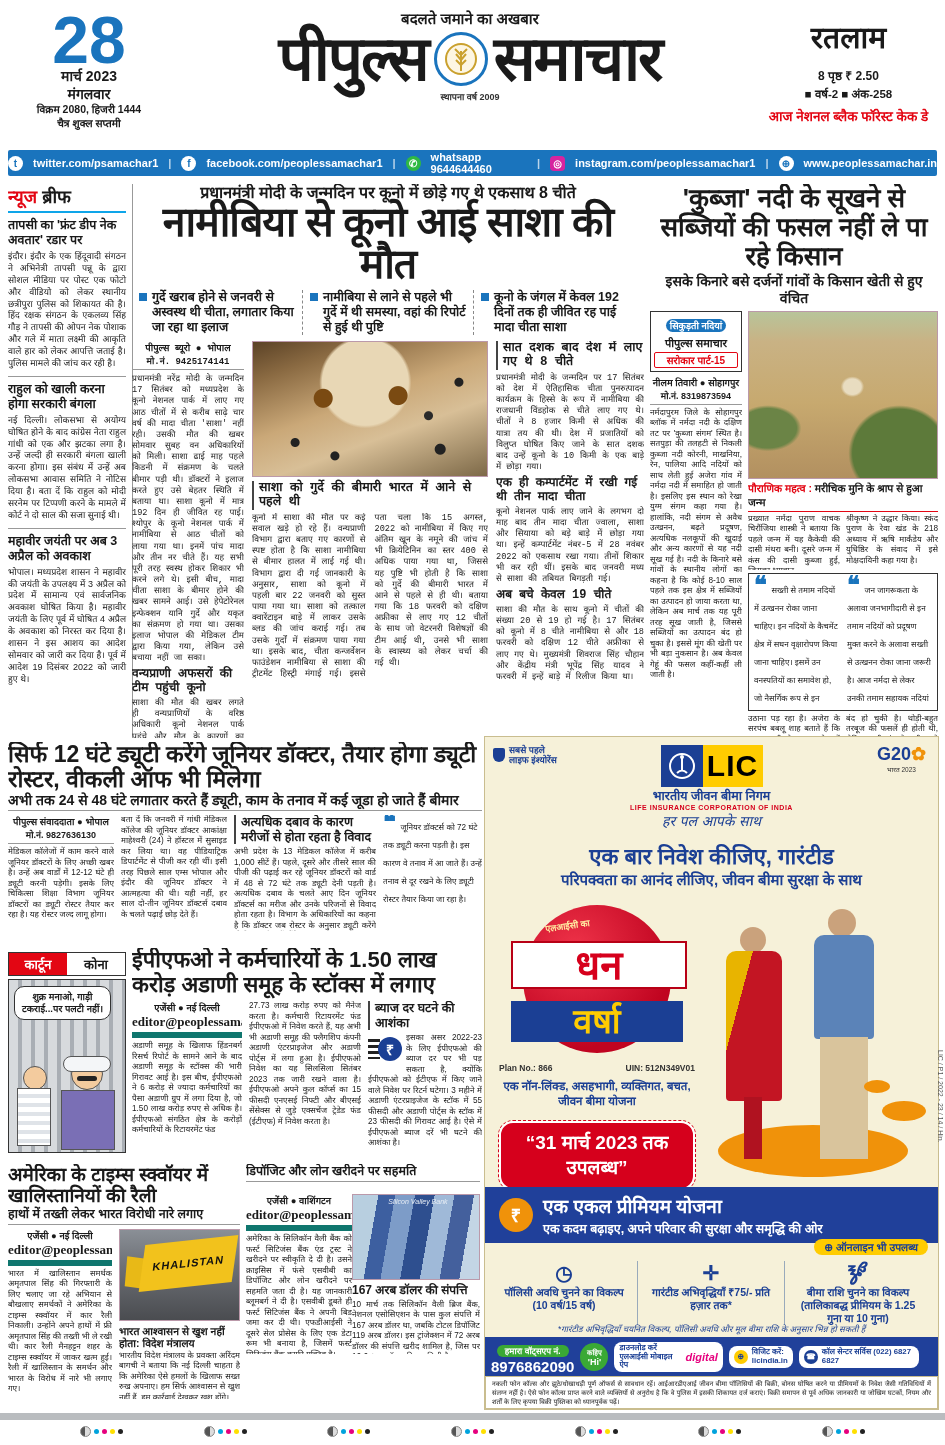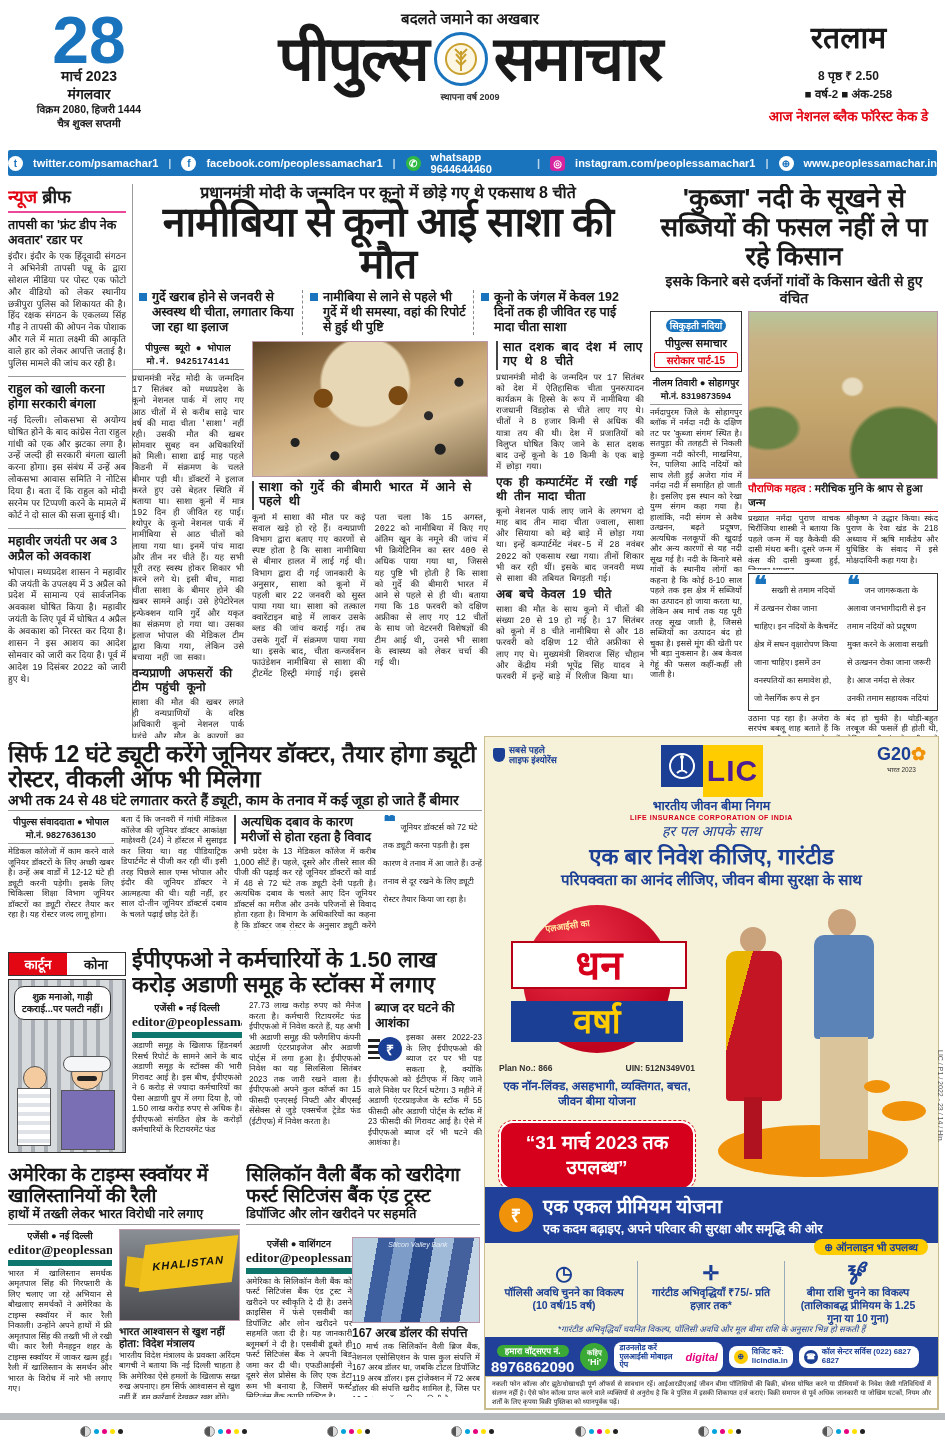--- a/index.html
+++ b/index.html
@@ -42,21 +42,21 @@
   .byline{font-size:9.5px;font-weight:bold;text-align:center;}
   .phone{font-size:9px;font-weight:bold;text-align:center;border-bottom:1px solid #999;padding-bottom:2px;}
   .email{font-size:13px;font-weight:bold;text-align:right;border-bottom:6px solid #0f766e;padding-bottom:2px;font-family:"Liberation Serif",serif;}
   .body9{font-size:9px;line-height:1.32;}
   .body85{font-size:8.6px;line-height:1.3;}
   .body8{font-size:8.2px;line-height:1.28;}
   .sub12{font-size:12px;font-weight:bold;line-height:1.15;margin:4px 0 2px;}
   .rule-t{border-top:1px solid #999;}
   
   .nb{border-right:1px solid #999;padding-right:6px;}
-  .nb-title{font-size:18px;font-weight:bold;border-bottom:2px solid #ec4899;padding-bottom:3px;}
+  .nb-title{font-size:18px;font-weight:bold;border-bottom:2px solid #0ea5e9;padding-bottom:3px;}
   .nb-h{font-size:12.5px;font-weight:bold;line-height:1.2;margin:5px 0 3px;}
   .red{color:#e30613;}
   
   .bullets{display:flex;margin-top:4px;}
   .bullet-cell{flex:1;display:flex;gap:5px;padding:0 7px;font-size:12.5px;font-weight:bold;line-height:1.2;}
   .bullet-cell + .bullet-cell{border-left:1px dashed #888;}
   .sq{width:8px;height:8px;background:#1a74bd;margin-top:3px;flex:none;}
   .boxtitle{font-size:12.5px;font-weight:bold;line-height:1.15;border-left:2px solid #444;padding-left:5px;margin:4px 0 3px;}
   .twocol{column-count:2;column-gap:9px;}
   
@@ -105,21 +105,21 @@
   .rico{float:left;width:34px;height:30px;margin:2px 4px 0 0;position:relative;}
   .rico .coin{position:absolute;right:0;top:2px;width:24px;height:24px;border-radius:50%;background:#1b3f94;color:#fff;
               display:flex;align-items:center;justify-content:center;font-size:14px;font-weight:bold;}
   .rico .lines{position:absolute;left:0;top:4px;width:12px;height:20px;
                background:repeating-linear-gradient(#222 0 3px,transparent 3px 6px);}
   
   .ad{background:#f6f1d9;border:1px solid #c9bd8f;}
   .blue{color:#1b3f94;}
   .licbox{display:flex;}
   .lic-em{width:42px;height:42px;background:#1b3f94;display:flex;align-items:center;justify-content:center;}
-  .lic-lt{width:60px;height:52px;background:#ffcc00;color:#4c1d95;font-size:30px;font-weight:bold;
+  .lic-lt{width:60px;height:42px;background:#ffcc00;color:#000000;font-size:30px;font-weight:bold;
           display:flex;align-items:center;justify-content:center;letter-spacing:1px;}
   .adl1{font-size:22px;font-weight:bold;color:#1b3f94;line-height:1.1;}
   .adl2{font-size:15px;font-weight:bold;color:#1b3f94;}
   .dhan-circle{position:absolute;left:24px;top:0;width:148px;height:148px;border-radius:50%;
                background:radial-gradient(circle at 35% 30%,#ef3349,#c00420 70%);}
   .dhan-rib{position:absolute;left:46px;top:14px;font-size:9px;font-weight:bold;color:#ffe9a0;transform:rotate(-8deg);}
   .dhan-w{position:absolute;left:12px;top:36px;width:172px;background:#fff;border:2px solid #b80016;
           color:#d6001c;font-size:40px;font-weight:bold;text-align:center;line-height:1.1;}
   .varsha{position:absolute;left:12px;top:96px;width:172px;background:#1b3f94;color:#ffcc00;
           font-size:34px;font-weight:bold;text-align:center;line-height:1.2;}
@@ -376,21 +376,20 @@
           <div class="flag2"></div>
           <div class="flagshape">KHALISTAN</div>
         </div>
         <div class="sub12" style="font-size:10.5px;">भारत आश्वासन से खुश नहीं होता: विदेश मंत्रालय</div>
         <div class="body8 jt">भारतीय विदेश मंत्रालय के प्रवक्ता अरिंदम बागची ने बताया कि नई दिल्ली चाहता है कि अमेरिका ऐसे हमलों के खिलाफ सख्त रुख अपनाए। हम सिर्फ आश्वासन से खुश नहीं हैं, हम कार्रवाई देखकर खुश होंगे।</div>
       </div>
     </div>
   </div>
 
   <div class="abs clip" style="left:246px;top:1164px;width:234px;height:240px;">
-    <div class="hl-sm">सिलिकॉन वैली बैंक को खरीदेगा फर्स्ट सिटिजंस बैंक एंड ट्रस्ट</div>
     <div class="deck" style="font-size:12.5px;border-bottom:1px solid #999;padding-bottom:2px;">डिपॉजिट और लोन खरीदने पर सहमति</div>
     <div style="display:flex;margin-top:12px;height:160px;">
       <div class="clip" style="width:106px;flex:none;">
         <div class="byline">एजेंसी ● वाशिंगटन</div>
         <div class="email">editor@peoplessamachar.co.in</div>
         <div class="body8 jt" style="margin-top:3px;">अमेरिका के सिलिकॉन वैली बैंक को फर्स्ट सिटिजंस बैंक एंड ट्रस्ट ने खरीदने पर स्वीकृति दे दी है। उसने क्राइसिस में फंसे एसवीबी का डिपॉजिट और लोन खरीदने पर सहमति जता दी है। यह जानकारी ब्लूमबर्ग ने दी है। एसवीबी डूबते ही फर्स्ट सिटिजंस बैंक ने अपनी बिड जमा कर दी थी। एफडीआईसी ने दूसरे सेल प्रोसेस के लिए एक डेटा रूम भी बनाया है, जिसमें फर्स्ट सिटिजंस बैंक काफी एक्टिव है।</div>
       </div>
       <div class="clip" style="flex:1;">
         <div class="ph ph-svb" style="height:84px;">
           <span class="svb-sign">Silicon Valley Bank</span>

